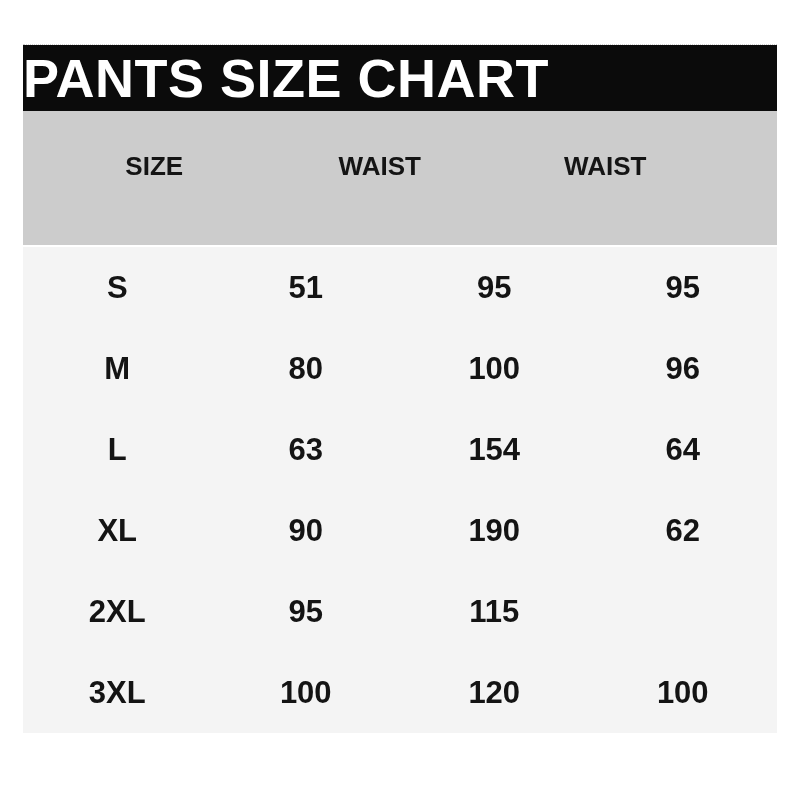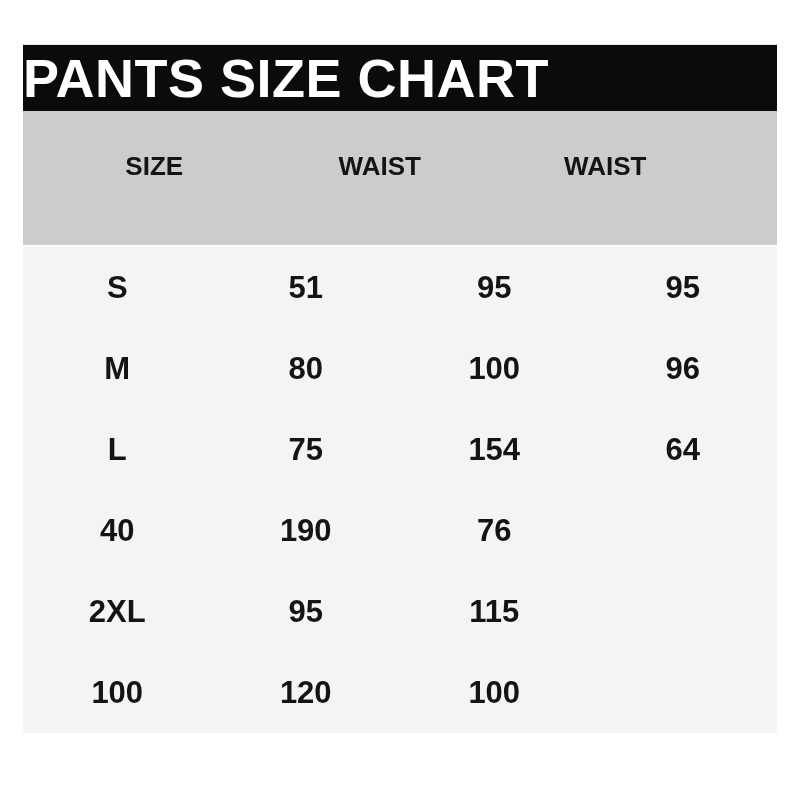--- a/index.html
+++ b/index.html
@@ -92,37 +92,39 @@
 
     <div class="table-row">
       <div class="table-cell">M</div>
       <div class="table-cell">80</div>
       <div class="table-cell">100</div>
       <div class="table-cell">96</div>
     </div>
 
     <div class="table-row">
       <div class="table-cell">L</div>
-      <div class="table-cell">75</div>
+      <div class="table-cell">63</div>
       <div class="table-cell">154</div>
       <div class="table-cell">64</div>
     </div>
 
     <div class="table-row">
-      <div class="table-cell">40</div>
+      <div class="table-cell">XL</div>
+      <div class="table-cell">90</div>
       <div class="table-cell">190</div>
-      <div class="table-cell">76</div>
+      <div class="table-cell">62</div>
     </div>
 
     <div class="table-row">
       <div class="table-cell">2XL</div>
       <div class="table-cell">95</div>
       <div class="table-cell">115</div>
     </div>
 
     <div class="table-row">
+      <div class="table-cell">3XL</div>
       <div class="table-cell">100</div>
       <div class="table-cell">120</div>
       <div class="table-cell">100</div>
     </div>
 
   </div>
 </div>
 
 </body></html>

